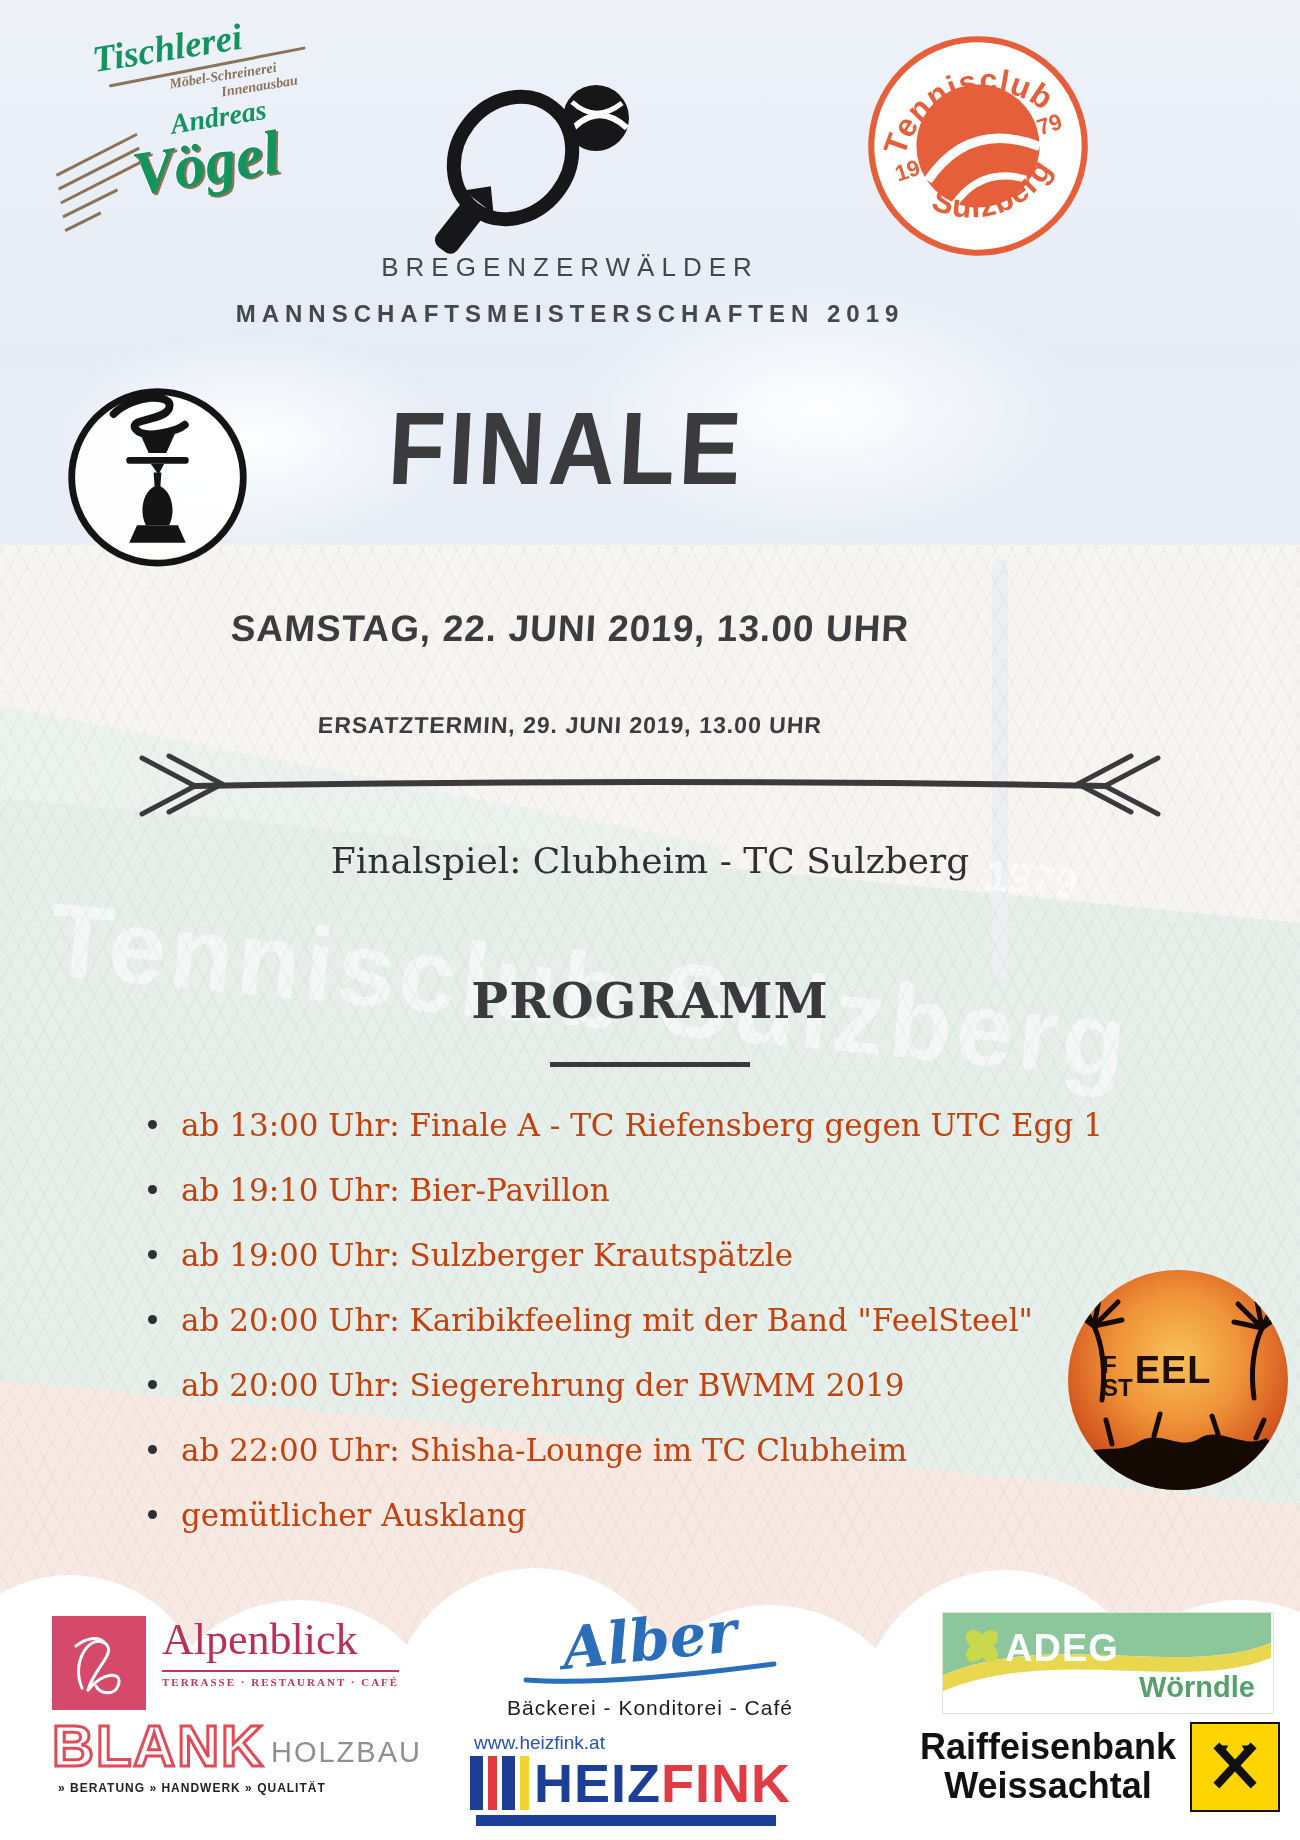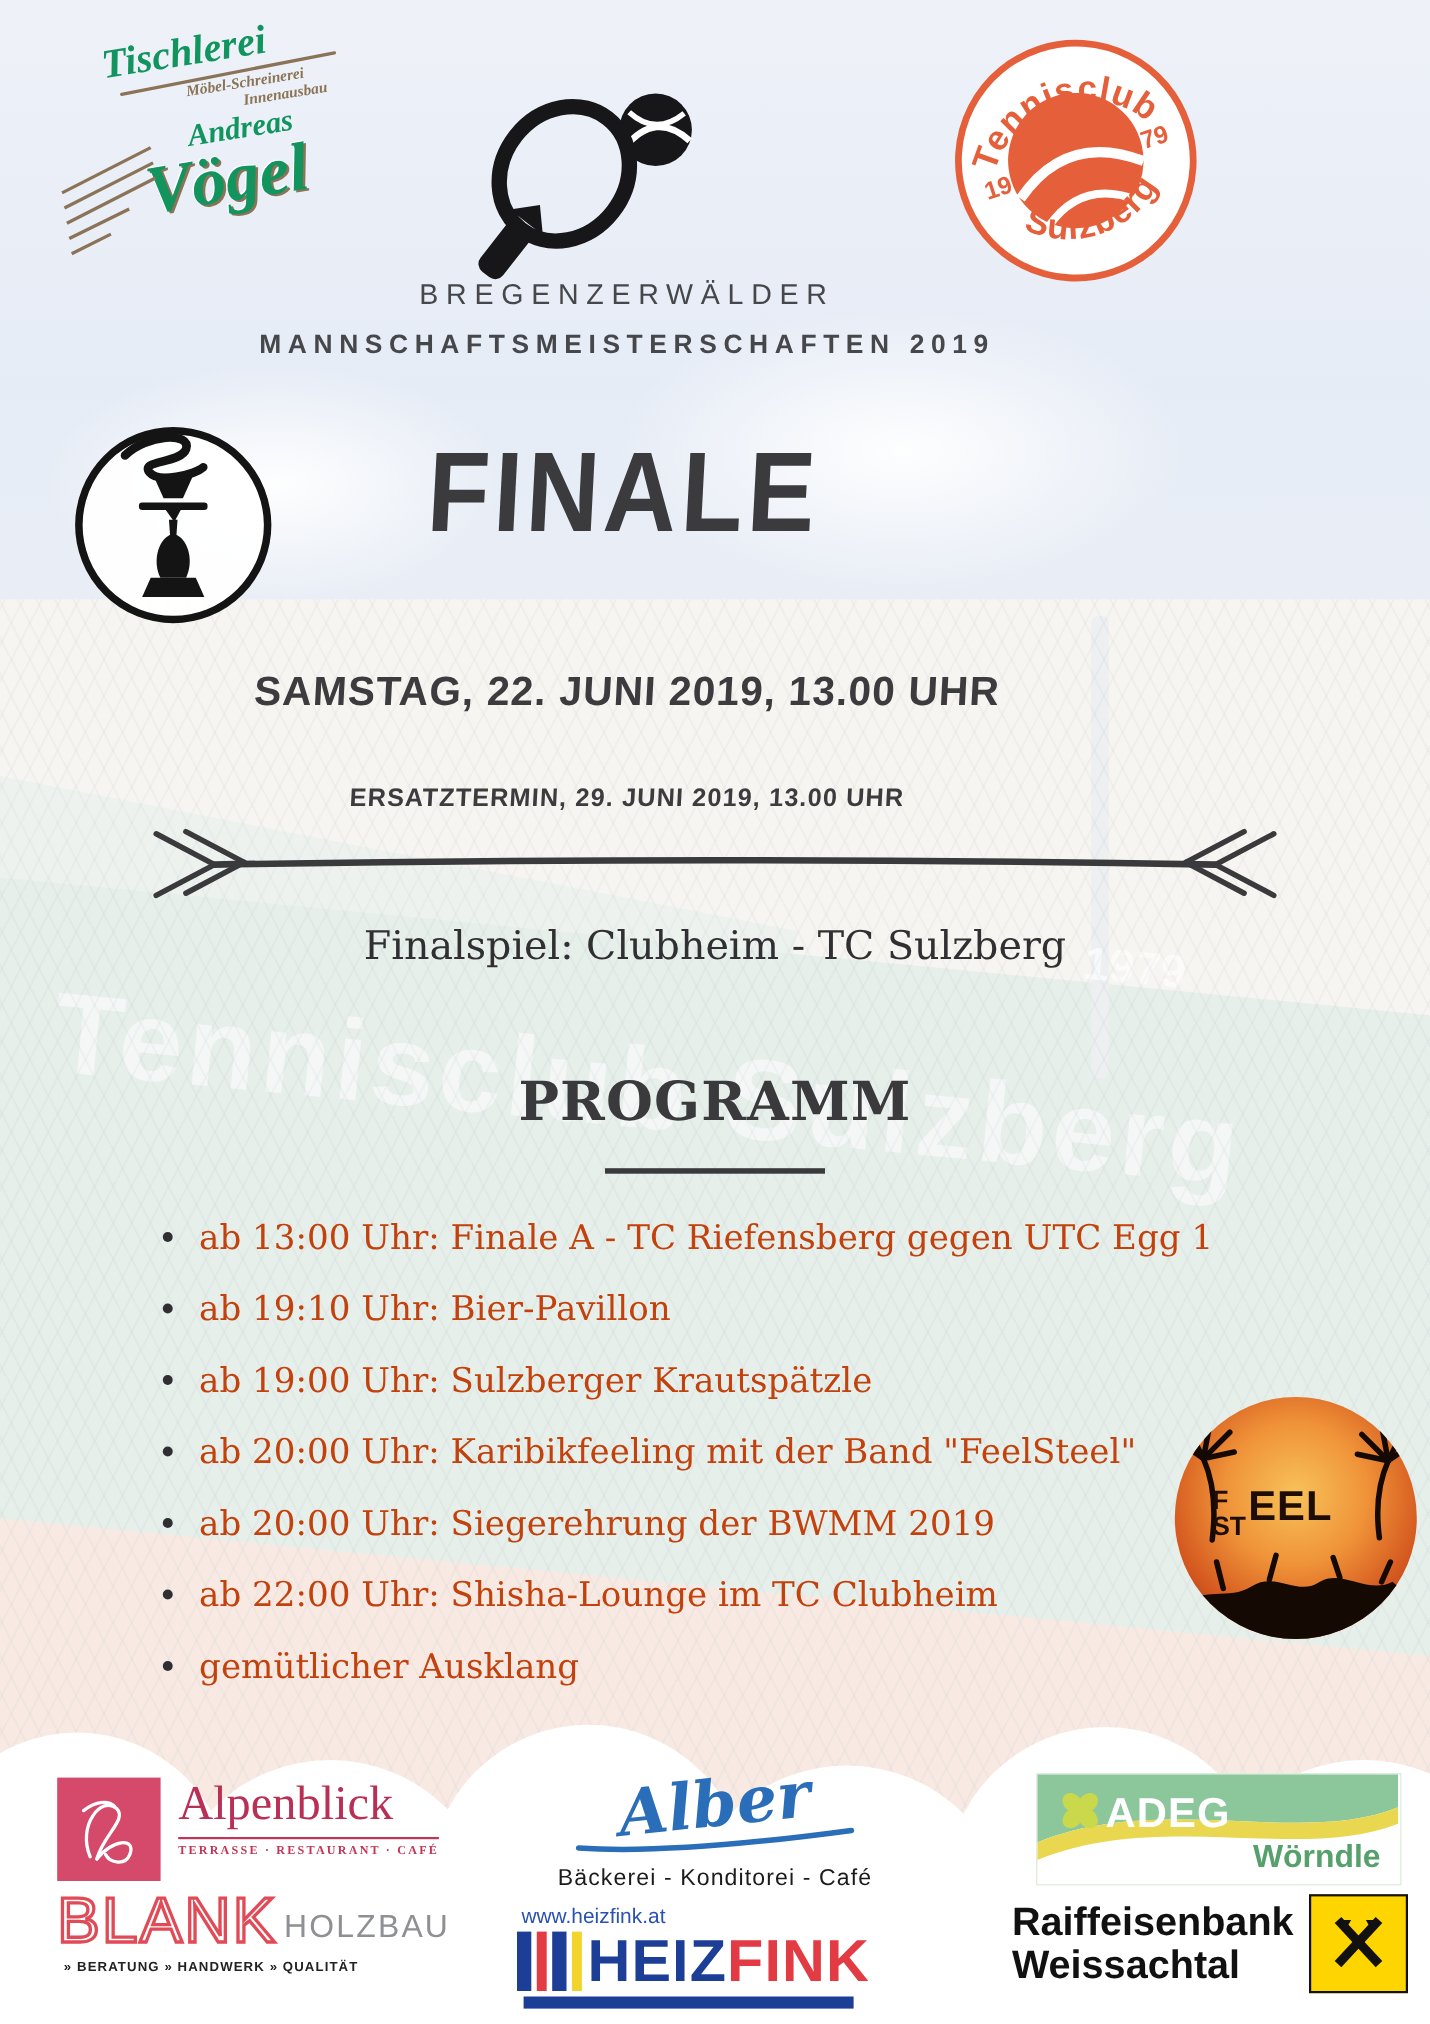--- a/index.html
+++ b/index.html
@@ -92,35 +92,35 @@
   .alber{left:430px;top:1606px;width:440px;text-align:center;}
   .alber-script{display:inline-block;font-family:"DejaVu Serif",serif;font-style:italic;font-weight:700;
     color:#2a6db8;font-size:58px;transform:rotate(-6deg);}
   .alber-swoosh{display:block;margin:-14px auto 0;}
   .alber-tag{font-size:21px;color:#1c1c1c;margin-top:10px;letter-spacing:1px;}
 
   .adeg{left:942px;top:1612px;width:330px;height:100px;border:1px solid #d9e8d9;background:#fff;}
 
   .blank{left:52px;top:1718px;width:360px;}
   .blank-row{display:flex;align-items:flex-end;}
-  .blank-name{font-size:58px;font-weight:400;letter-spacing:2px;color:#a16207;
+  .blank-name{font-size:58px;font-weight:700;letter-spacing:2px;color:#a16207;
     -webkit-text-fill-color:#fff;-webkit-text-stroke:3px #e14b57;line-height:.95;}
   .blank-sub{font-size:29px;color:#8f9093;letter-spacing:2px;margin:0 0 4px 6px;}
   .blank-tag{font-size:12px;color:#222;letter-spacing:1px;font-weight:700;margin:8px 0 0 6px;}
 
   .heizfink{left:470px;top:1732px;width:420px;}
   .hf-url{color:#2a52b0;font-size:19px;margin-left:4px;}
   .hf-row{display:flex;align-items:center;margin-top:2px;}
   .hf-bar{height:54px;margin-right:5px;}
   .hf-name{font-size:54px;font-weight:900;letter-spacing:1px;line-height:1;}
   .hf-blue{color:#1d3e96;} .hf-red{color:#e23b43;}
   .hf-under{height:11px;background:#1d3e96;width:300px;margin:5px 0 0 6px;}
 
   .raiffeisen{left:895px;top:1722px;width:385px;display:flex;align-items:center;justify-content:flex-end;}
-  .rb-text{text-align:left;color:#111;font-size:36px;font-weight:800;line-height:1.08;margin-right:14px;}
+  .rb-text{text-align:center;color:#111;font-size:36px;font-weight:800;line-height:1.08;margin-right:14px;}
   .rb-square{width:90px;height:90px;background:#ffd500;border:2px solid #111;
     display:flex;align-items:center;justify-content:center;flex:0 0 90px;box-sizing:border-box;}
 </style>
 </head>
 <body>
 
 <div class="poster">
 
   <div class="layer sky"></div>
   <div class="layer cloud-blob" style="left:40px;top:330px;width:420px;height:220px;"></div>

